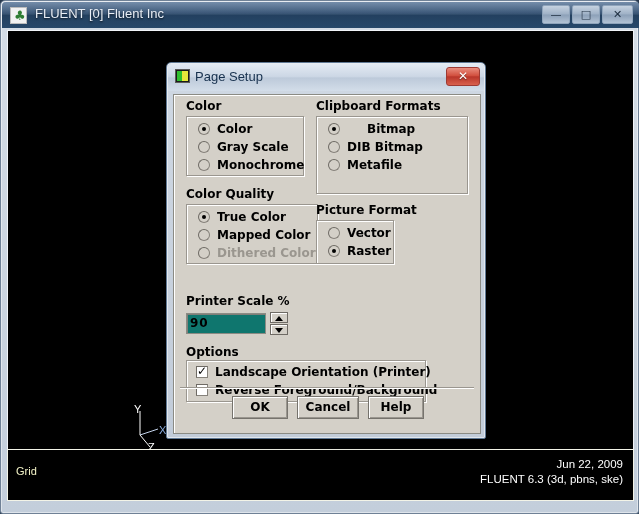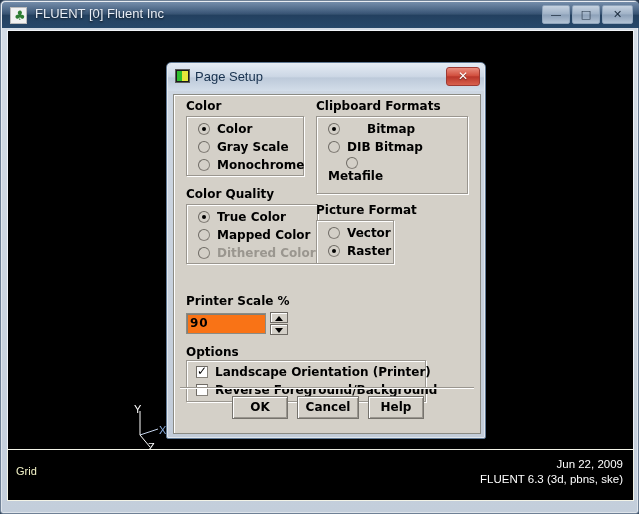--- a/index.html
+++ b/index.html
@@ -253,21 +253,21 @@
     line-height: 14px;
     color: #000000;
     font-family: "DejaVu Sans", sans-serif;
   }
 
   #scale-input {
     position: absolute;
     left: 12px; top: 218px;
     width: 80px; height: 21px;
     box-sizing: border-box;
-    background: #f97316;
+    background: #0f766e;
     border: 1px solid #8b8b84;
     box-shadow: inset 1px 1px 0 #7f7f79;
     font-size: 12px;
     font-weight: bold;
     font-family: "DejaVu Sans", sans-serif;
     color: #000000;
     padding: 2px 0 0 3px;
     letter-spacing: 1px;
   }
   .spin-btn {
@@ -388,21 +388,21 @@
       <div class="group-title" style="left:142px; top:4px;">Clipboard Formats</div>
       <div class="group-box" style="left:142px; top:21px; width:152px; height:78px;"></div>
       <div class="opt-row" style="left:154px; top:26px;gap:20px;">
         <span class="radio on"></span>
         <span>Bitmap</span>
       </div>
       <div class="opt-row" style="left:154px; top:44px;">
         <span class="radio"></span>
         <span>DIB Bitmap</span>
       </div>
-      <div class="opt-row" style="left:154px; top:62px;flex-direction:column;">
+      <div class="opt-row" style="left:154px; top:62px;">
         <span class="radio"></span>
         <span>Metafile</span>
       </div>
 
       <div class="group-title" style="left:12px; top:92px;">Color Quality</div>
       <div class="group-box" style="left:12px; top:109px; width:132px; height:60px;"></div>
       <div class="opt-row" style="left:24px; top:114px;">
         <span class="radio on"></span>
         <span>True Color</span>
       </div>

